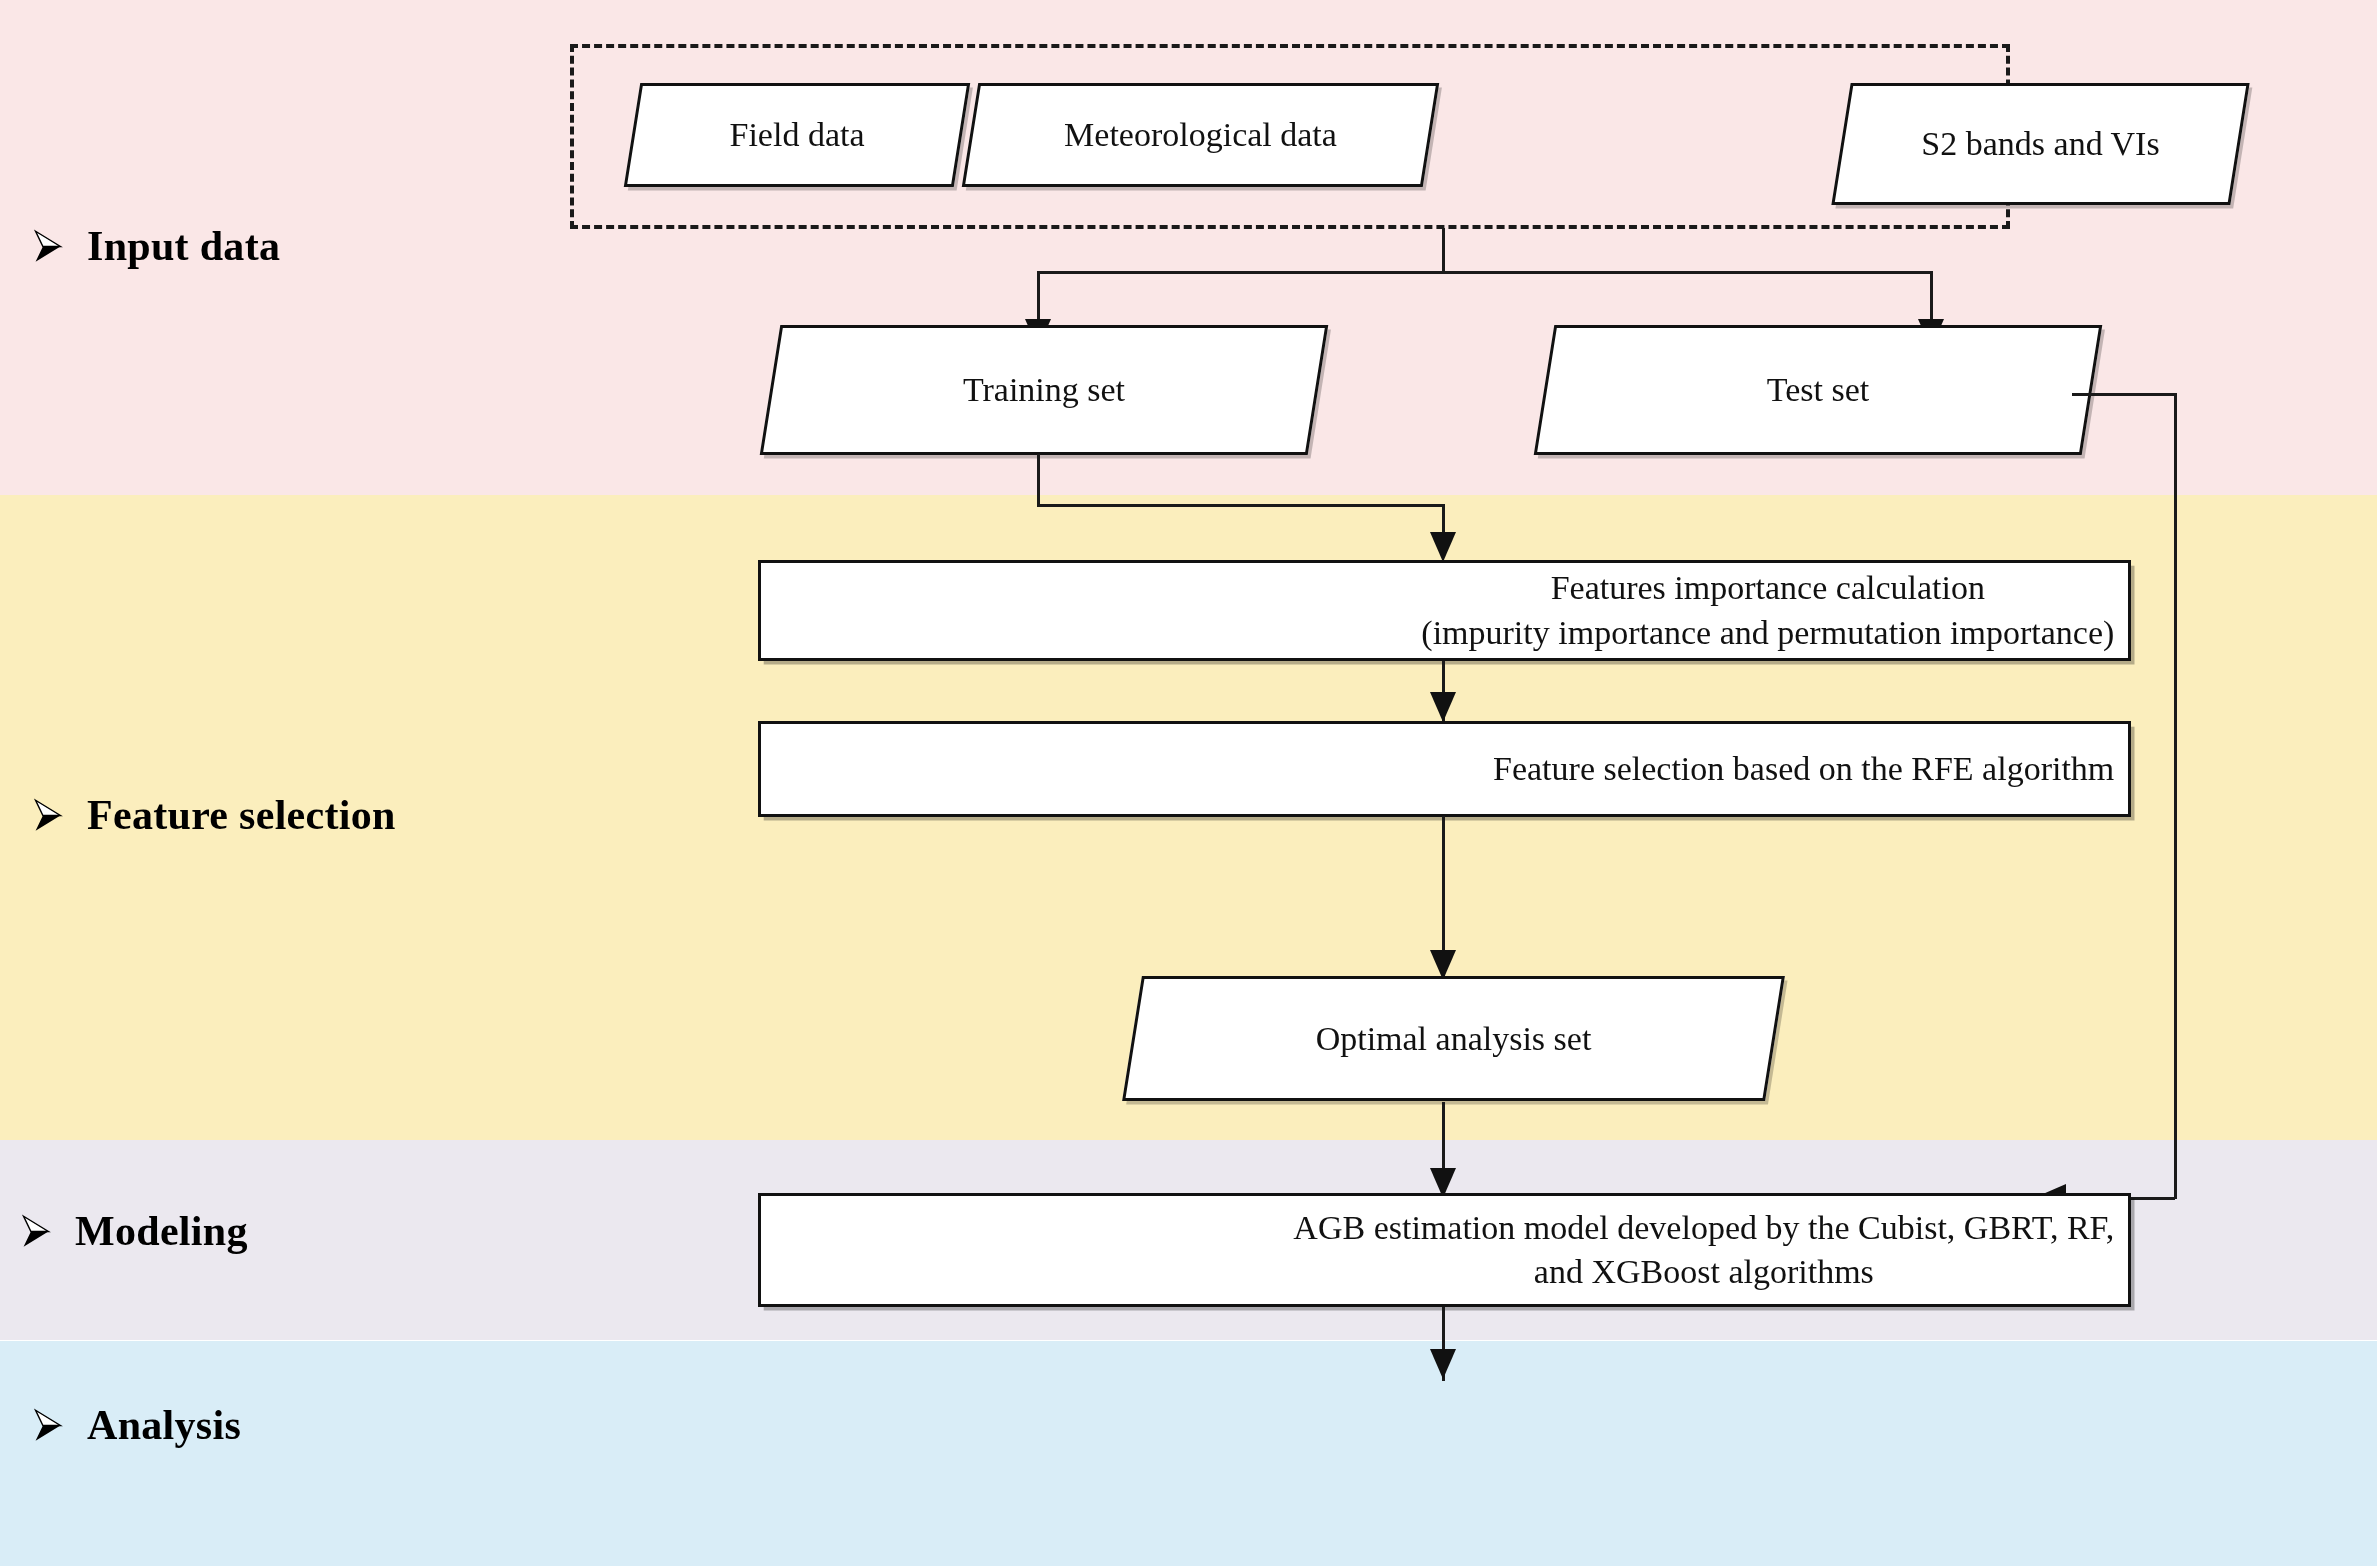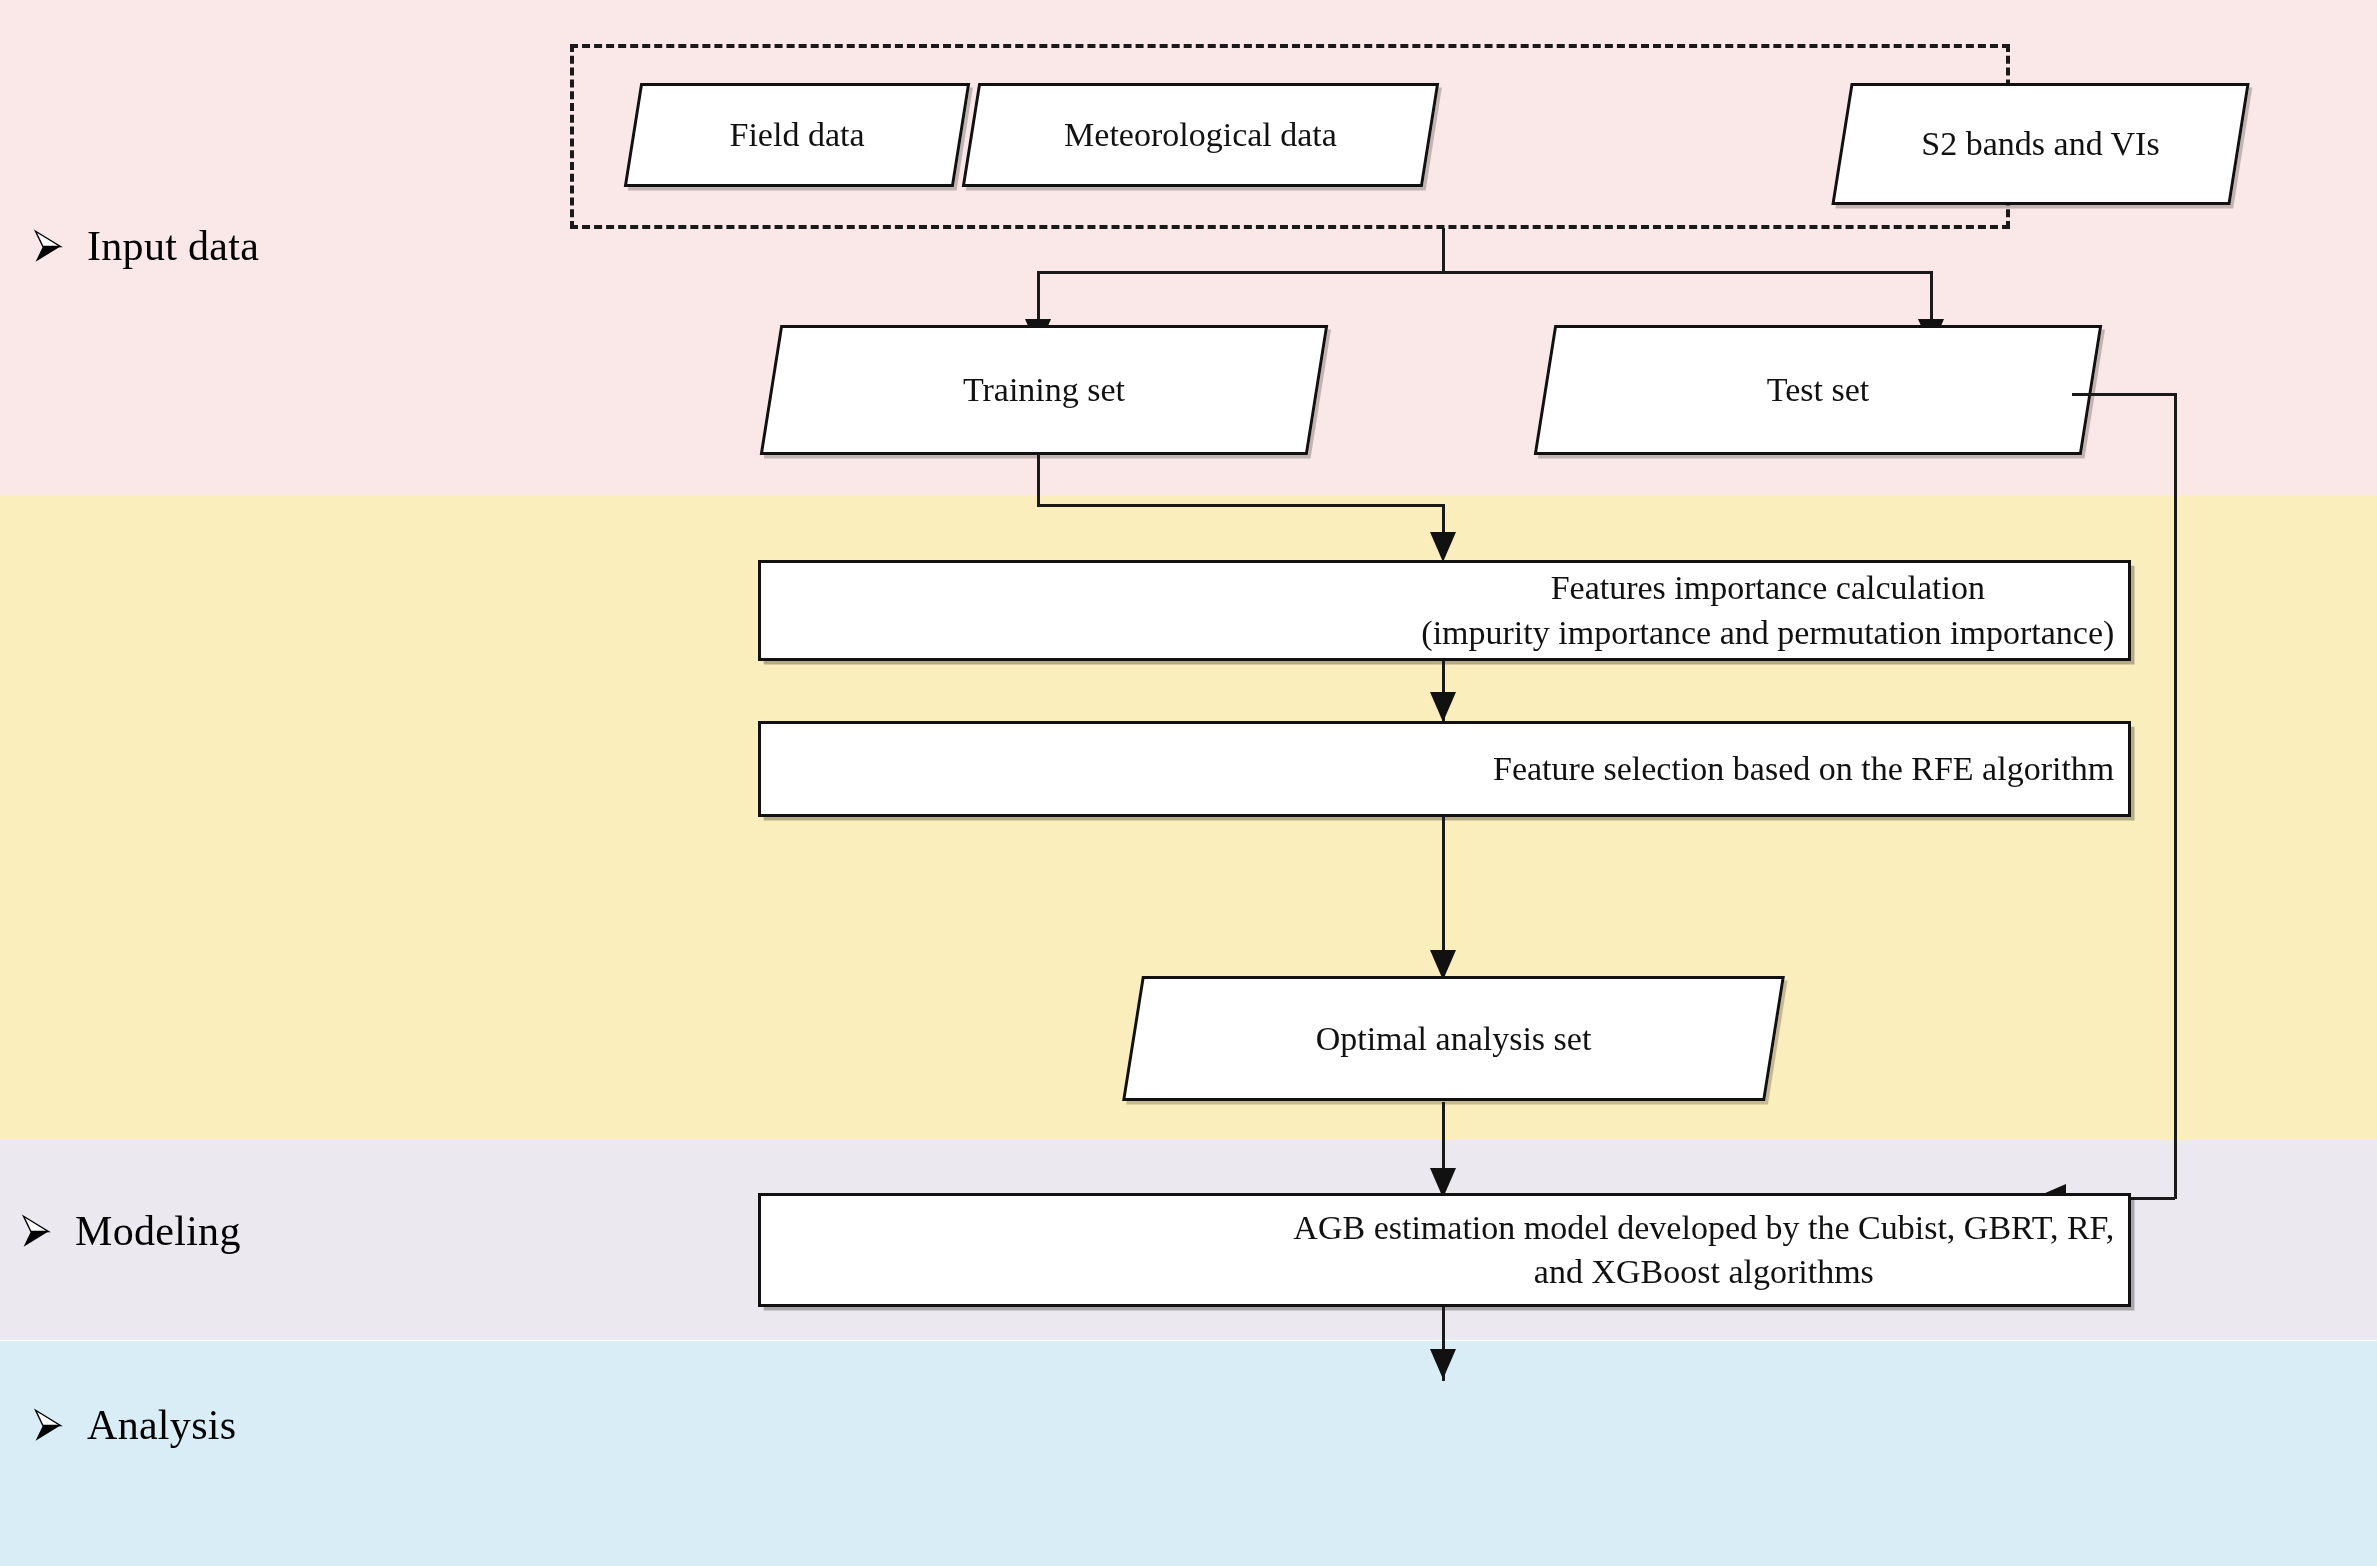--- a/index.html
+++ b/index.html
@@ -7,21 +7,21 @@
   body{font-family:"Liberation Serif", serif;}
   #page{position:relative;width:2377px;height:1566px;background:#ffffff;overflow:hidden;}
 
   .band{position:absolute;left:0;width:2377px;}
   .band-input{top:0;height:495px;background:#fae7e7;}
   .band-fs{top:495px;height:645px;background:#fbeebd;}
   .band-model{top:1140px;height:200px;background:#ebe8ef;}
   .band-analysis{top:1341px;height:225px;background:#d9edf7;}
 
   .stage-label{position:absolute;display:flex;align-items:center;gap:24px;
-    font-weight:normal;color:#000;font-size:42px;letter-spacing:0.3px;white-space:nowrap;}
+    font-weight:bold;color:#000;font-size:42px;letter-spacing:0.3px;white-space:nowrap;}
   .stage-label .bullet{display:inline-block;width:30px;height:35px;position:relative;flex:0 0 auto;}
   .stage-label .bullet svg{display:block;}
   .stage-label .stxt{display:inline-block;}
 
   .dashbox{position:absolute;border:4px dashed #1a1a1a;box-sizing:border-box;}
 
   
   .par{position:absolute;}
   .par .shape{position:absolute;inset:0;background:#ffffff;border:3.4px solid #111;
      box-sizing:border-box;
@@ -58,20 +58,29 @@
   <div class="stage-label" style="left:33px;top:222px;">
     <span class="bullet">
       <svg width="30" height="35" viewBox="0 0 52 62">
           <path d="M4 4 L48 31 L4 58 L17 31 Z" fill="#000"></path>
           <path d="M4 4 L48 31 L17 31 Z" fill="#fff" stroke="#000" stroke-width="2.5"></path>
         </svg>
     </span>
     <span class="stxt">Input data</span>
   </div>
 
+  <div class="stage-label" style="left:33px;top:791px;">
+    <span class="bullet">
+      <svg width="30" height="35" viewBox="0 0 52 62">
+          <path d="M4 4 L48 31 L4 58 L17 31 Z" fill="#000"></path>
+          <path d="M4 4 L48 31 L17 31 Z" fill="#fff" stroke="#000" stroke-width="2.5"></path>
+        </svg>
+    </span>
+    <span class="stxt">Feature selection</span>
+  </div>
 
   <div class="stage-label" style="left:21px;top:1207px;">
     <span class="bullet">
       <svg width="30" height="35" viewBox="0 0 52 62">
           <path d="M4 4 L48 31 L4 58 L17 31 Z" fill="#000"></path>
           <path d="M4 4 L48 31 L17 31 Z" fill="#fff" stroke="#000" stroke-width="2.5"></path>
         </svg>
     </span>
     <span class="stxt">Modeling</span>
   </div>

